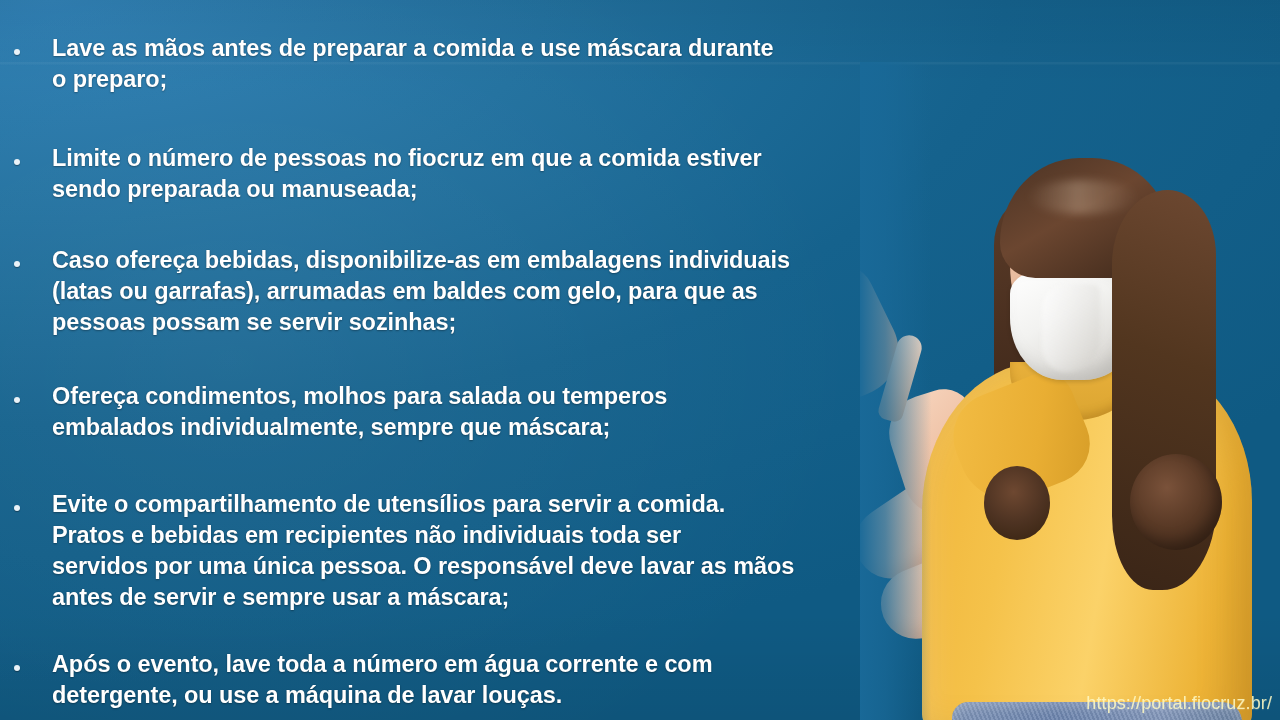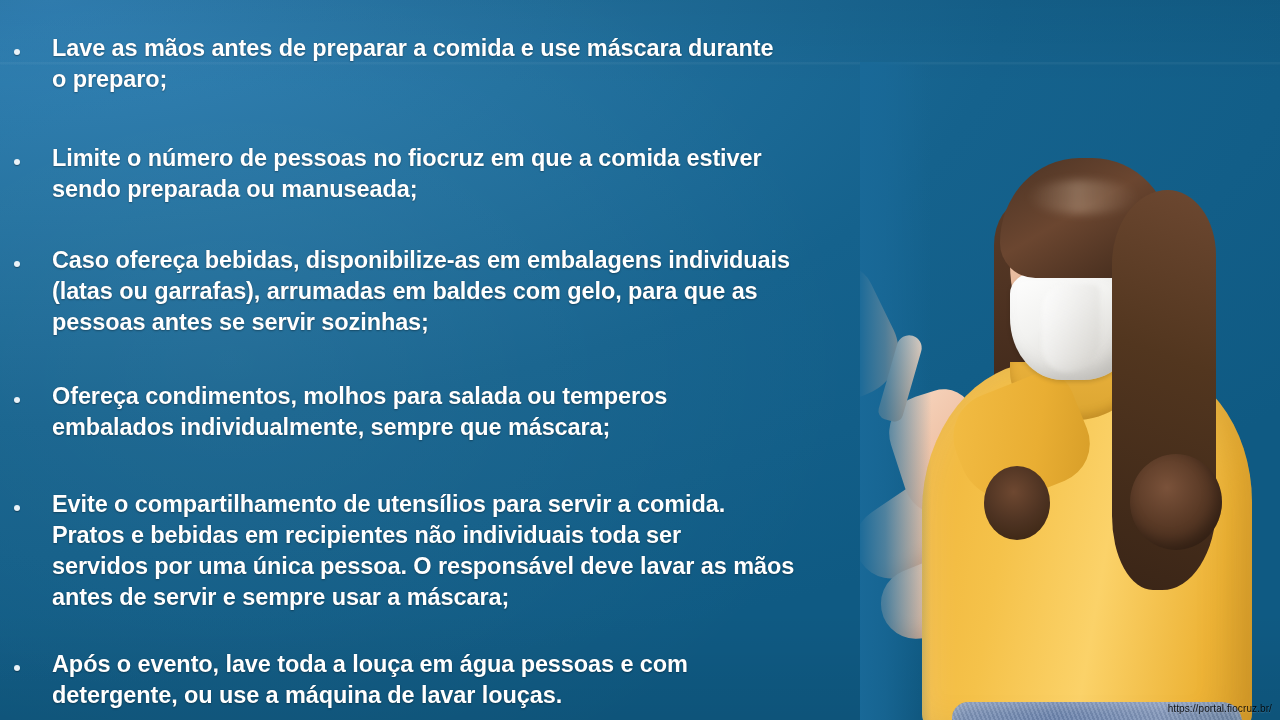--- a/index.html
+++ b/index.html
@@ -330,22 +330,22 @@
     position: absolute;
     inset: 0;
     background: linear-gradient(90deg, rgba(25,105,152,.98) 0%, rgba(25,105,152,.75) 6%, rgba(25,105,152,0) 17%);
   }
 
   
   .source-url {
     position: absolute;
     right: 8px;
     bottom: 6px;
-    color: #000000;
-    font-size: 10px;
+    color: #fef9c3;
+    font-size: 18px;
     font-family: "Liberation Sans", sans-serif;
     opacity: .88;
     letter-spacing: .1px;
     text-shadow: 0 1px 1px rgba(255,255,255,.18);
   }
 </style>
 </head>
 <body>
 
 <div id="slide">
@@ -402,40 +402,40 @@
     <div class="bullet-item" style="top:138px;">
       <div class="bullet-dot" style="top:16px;"></div>
       <div class="bullet-text">Limite o número de pessoas no fiocruz em que a comida estiver
 sendo preparada ou manuseada;</div>
     </div>
 
     <div class="bullet-item" style="top:240px;">
       <div class="bullet-dot" style="top:16px;"></div>
       <div class="bullet-text">Caso ofereça bebidas, disponibilize-as em embalagens individuais
 (latas ou garrafas), arrumadas em baldes com gelo, para que as
-pessoas antes se servir sozinhas;</div>
+pessoas possam se servir sozinhas;</div>
     </div>
 
     <div class="bullet-item" style="top:376px;">
       <div class="bullet-dot" style="top:16px;"></div>
       <div class="bullet-text">Ofereça condimentos, molhos para salada ou temperos
 embalados individualmente, sempre que máscara;</div>
     </div>
 
     <div class="bullet-item" style="top:484px;">
       <div class="bullet-dot" style="top:16px;"></div>
       <div class="bullet-text">Evite o compartilhamento de utensílios para servir a comida.
 Pratos e bebidas em recipientes não individuais toda ser
 servidos por uma única pessoa. O responsável deve lavar as mãos
 antes de servir e sempre usar a máscara;</div>
     </div>
 
     <div class="bullet-item" style="top:644px;">
       <div class="bullet-dot" style="top:16px;"></div>
-      <div class="bullet-text">Após o evento, lave toda a louça em água pessoas e com
+      <div class="bullet-text">Após o evento, lave toda a número em água corrente e com
 detergente, ou use a máquina de lavar louças.</div>
     </div>
 
   </div>
 
   <div class="source-url">https://portal.fiocruz.br/</div>
 
 </div>
 
 </body></html>

